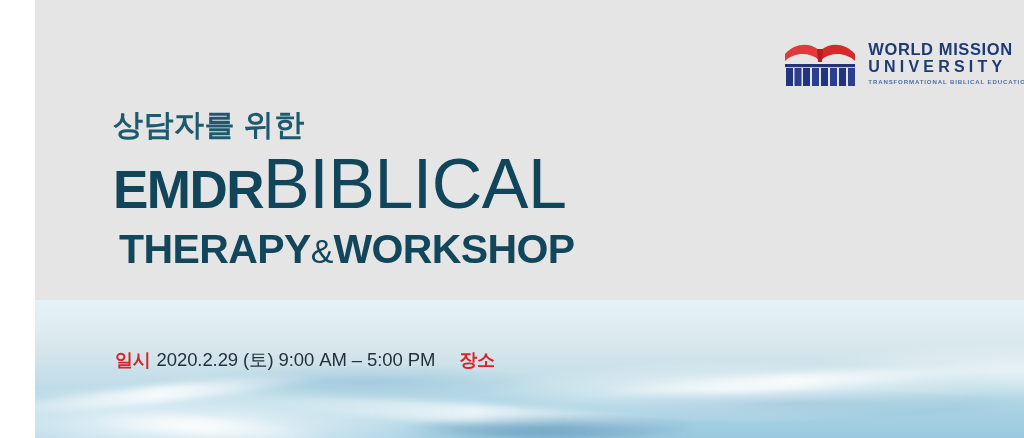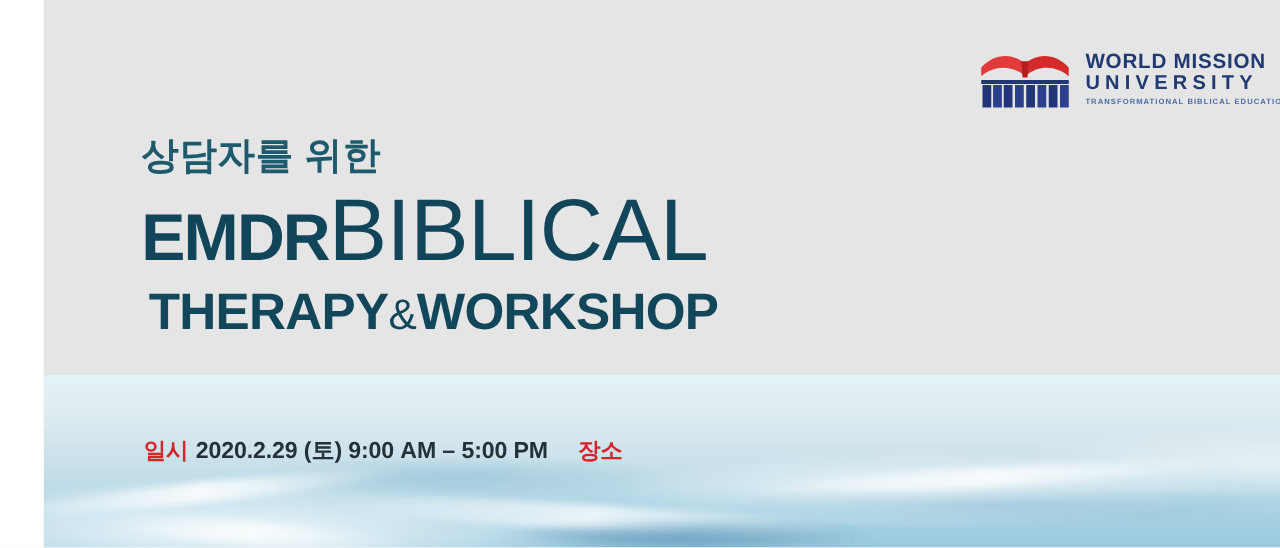--- a/index.html
+++ b/index.html
@@ -203,21 +203,21 @@
     white-space: nowrap;
   }
   .detail-label {
     font-size: 18px;
     font-weight: bold;
     color: #d8232a;
     letter-spacing: -0.2px;
   }
   .detail-value {
     font-size: 18.5px;
-    font-weight: bold;
+    font-weight: normal;
     color: #23323a;
     letter-spacing: -0.1px;
     margin-left: 6px;
   }
   .detail-gap {
     display: inline-block;
     width: 24px;
   }
 </style>
 </head>

